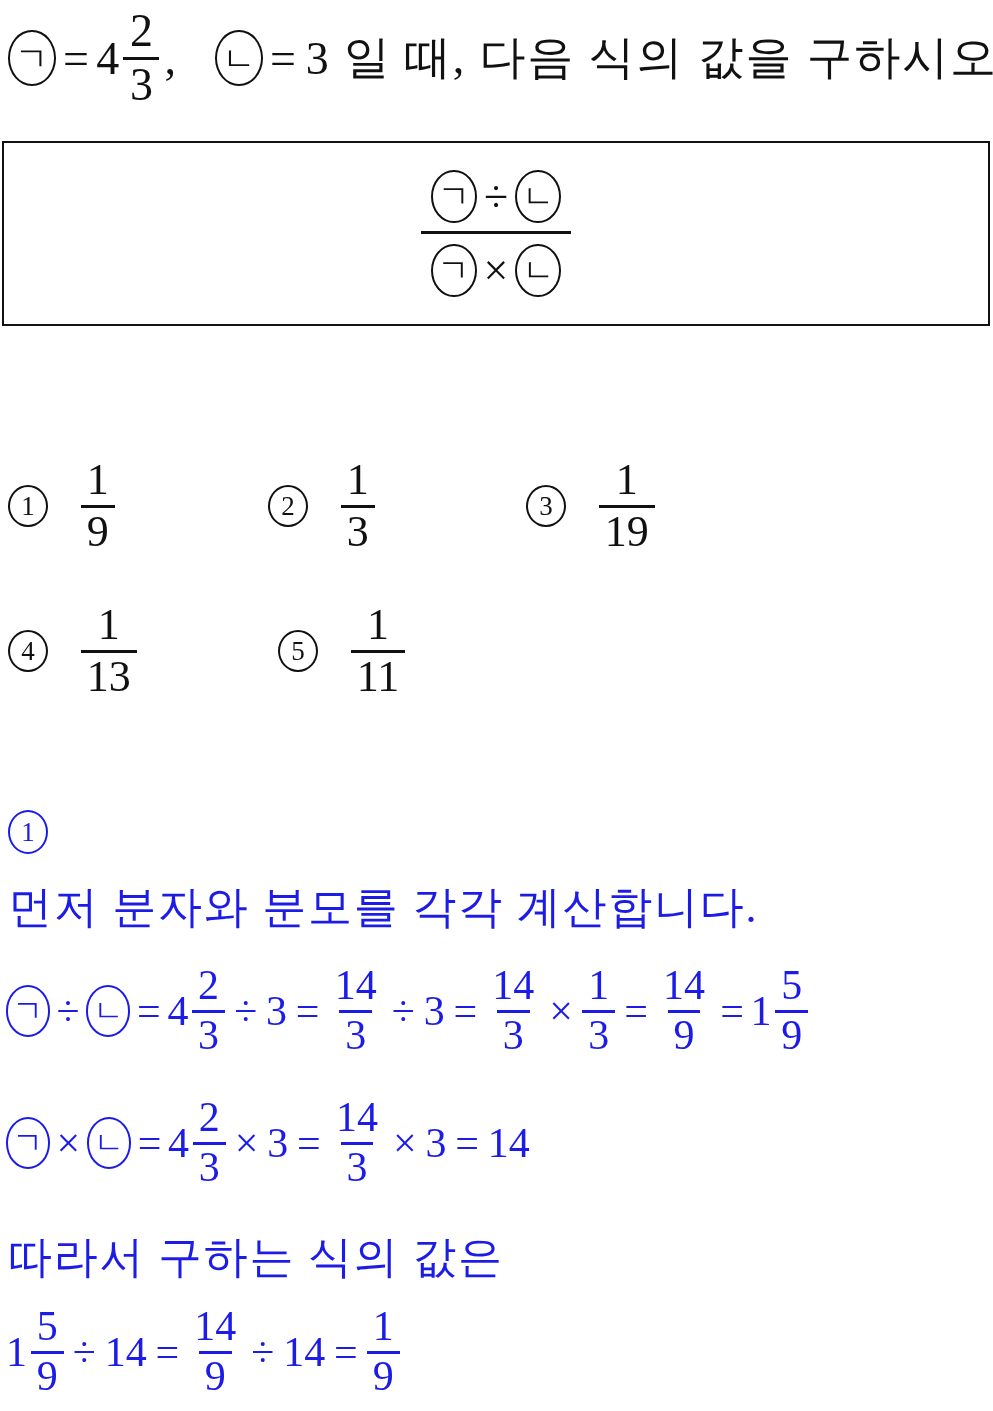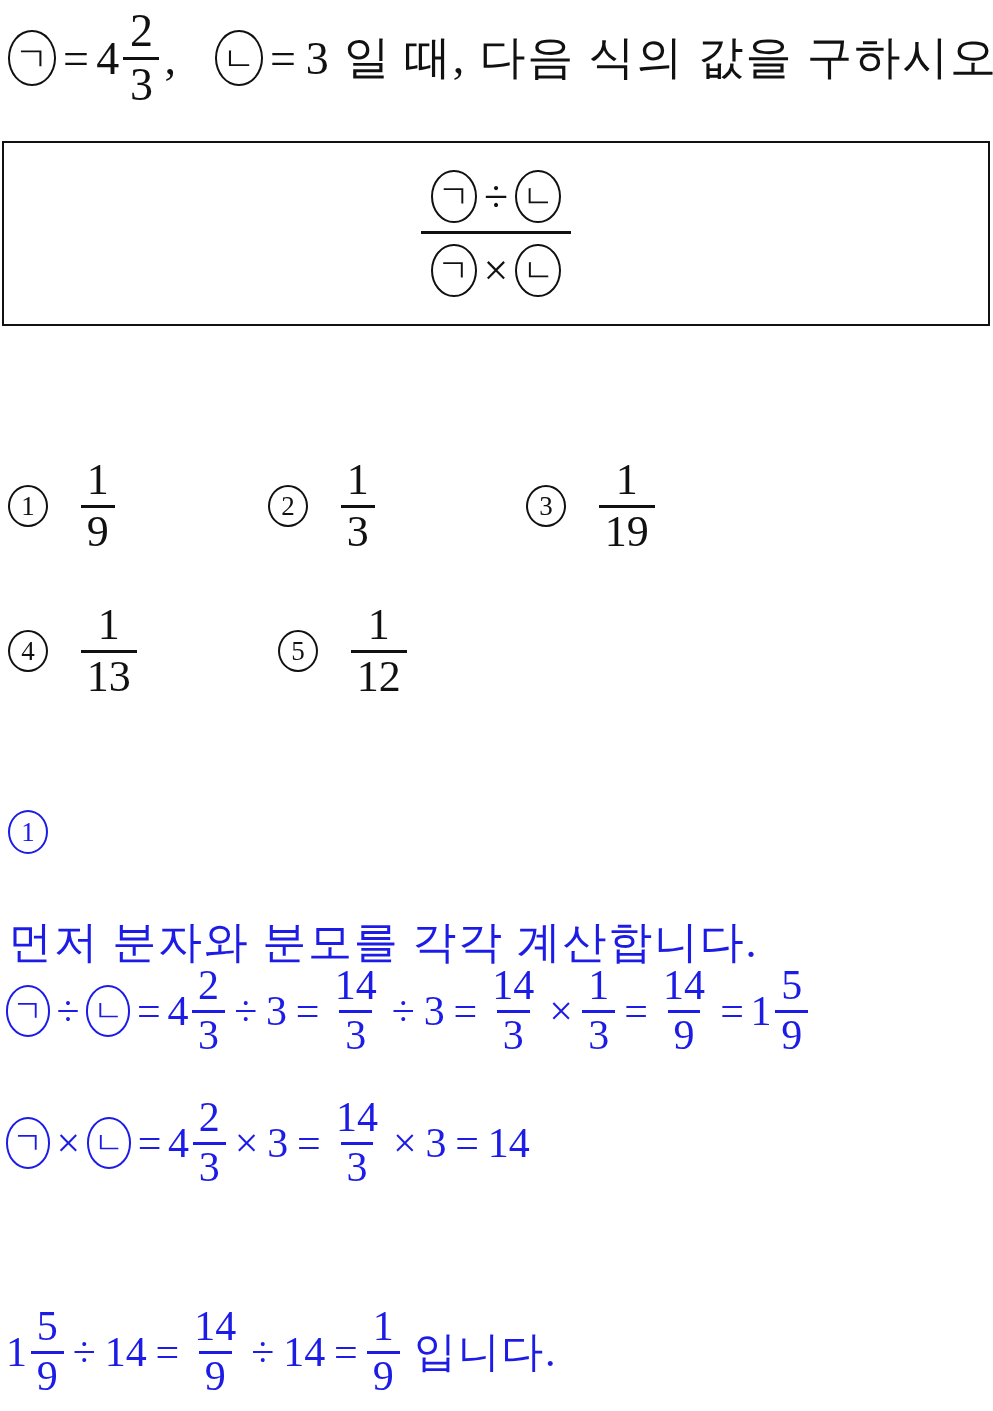--- a/index.html
+++ b/index.html
@@ -48,21 +48,21 @@
   .bigfrac .bf-den{display:flex;align-items:center;border-top:3px solid #111111;padding:10px 10px 0;}
   .choices-row{left:0;width:993px;height:122px;}
   .choice{position:absolute;top:0;height:122px;display:flex;align-items:center;gap:30px;font-size:44px;}
   .row1{top:445px;}
   .row2{top:590px;}
   .c-pos-1{left:8px;}  .c-pos-2{left:268px;}  .c-pos-3{left:526px;}
   .c-pos-4{left:8px;}  .c-pos-5{left:278px;}
   .accent{color:#1c1ce6;}
   .answer-line{top:810px;left:8px;}
   .answer-line .cnum{width:36px;height:40px;}
-  .intro{top:913px;left:8px;font-size:44px;letter-spacing:0.04em;}
+  .intro{top:878px;left:8px;font-size:44px;letter-spacing:0.04em;}
   .eq1{top:953px;left:6px;height:116px;font-size:42px;}
   .eq2{top:1085px;left:6px;height:116px;font-size:42px;}
   .conclusion{top:1228px;left:8px;font-size:44px;letter-spacing:0.04em;}
   .finaleq{top:1296px;left:6px;height:112px;font-size:42px;}
 </style>
 </head>
 <body>
 
 <div class="page">
 
@@ -147,21 +147,21 @@
             <span class="fn">1</span>
             <span class="fd">13</span>
           </span>
         </span>
     </div>
     <div class="choice c-pos-5">
       <span class="cnum">5</span>
       <span class="math">
           <span class="frac">
             <span class="fn">1</span>
-            <span class="fd">12</span>
+            <span class="fd">11</span>
           </span>
         </span>
     </div>
   </div>
 
   <div class="abs answer-line accent">
     <span class="cnum">1</span>
   </div>
 
   <div class="abs intro accent">먼저 분자와 분모를 각각 계산합니다.</div>
@@ -232,20 +232,21 @@
       <span class="frac">
         <span class="fn">14</span>
         <span class="fd">3</span>
       </span>
       <span class="mop">×</span>
       <span class="mtxt">3</span>
       <span class="mop">=</span>
       <span class="mtxt">14</span>
     </div>
 
+  <div class="abs conclusion accent">따라서 구하는 식의 값은</div>
 
   <div class="abs finaleq math accent">
       <span class="mwhole">1</span>
       <span class="frac">
         <span class="fn">5</span>
         <span class="fd">9</span>
       </span>
       <span class="mop">÷</span>
       <span class="mtxt">14</span>
       <span class="mop">=</span>
@@ -253,16 +254,15 @@
         <span class="fn">14</span>
         <span class="fd">9</span>
       </span>
       <span class="mop">÷</span>
       <span class="mtxt">14</span>
       <span class="mop">=</span>
       <span class="frac">
         <span class="fn">1</span>
         <span class="fd">9</span>
       </span>
-      <span class="kor">입니다.</span>
     </div>
 
 </div>
 
 </body></html>

